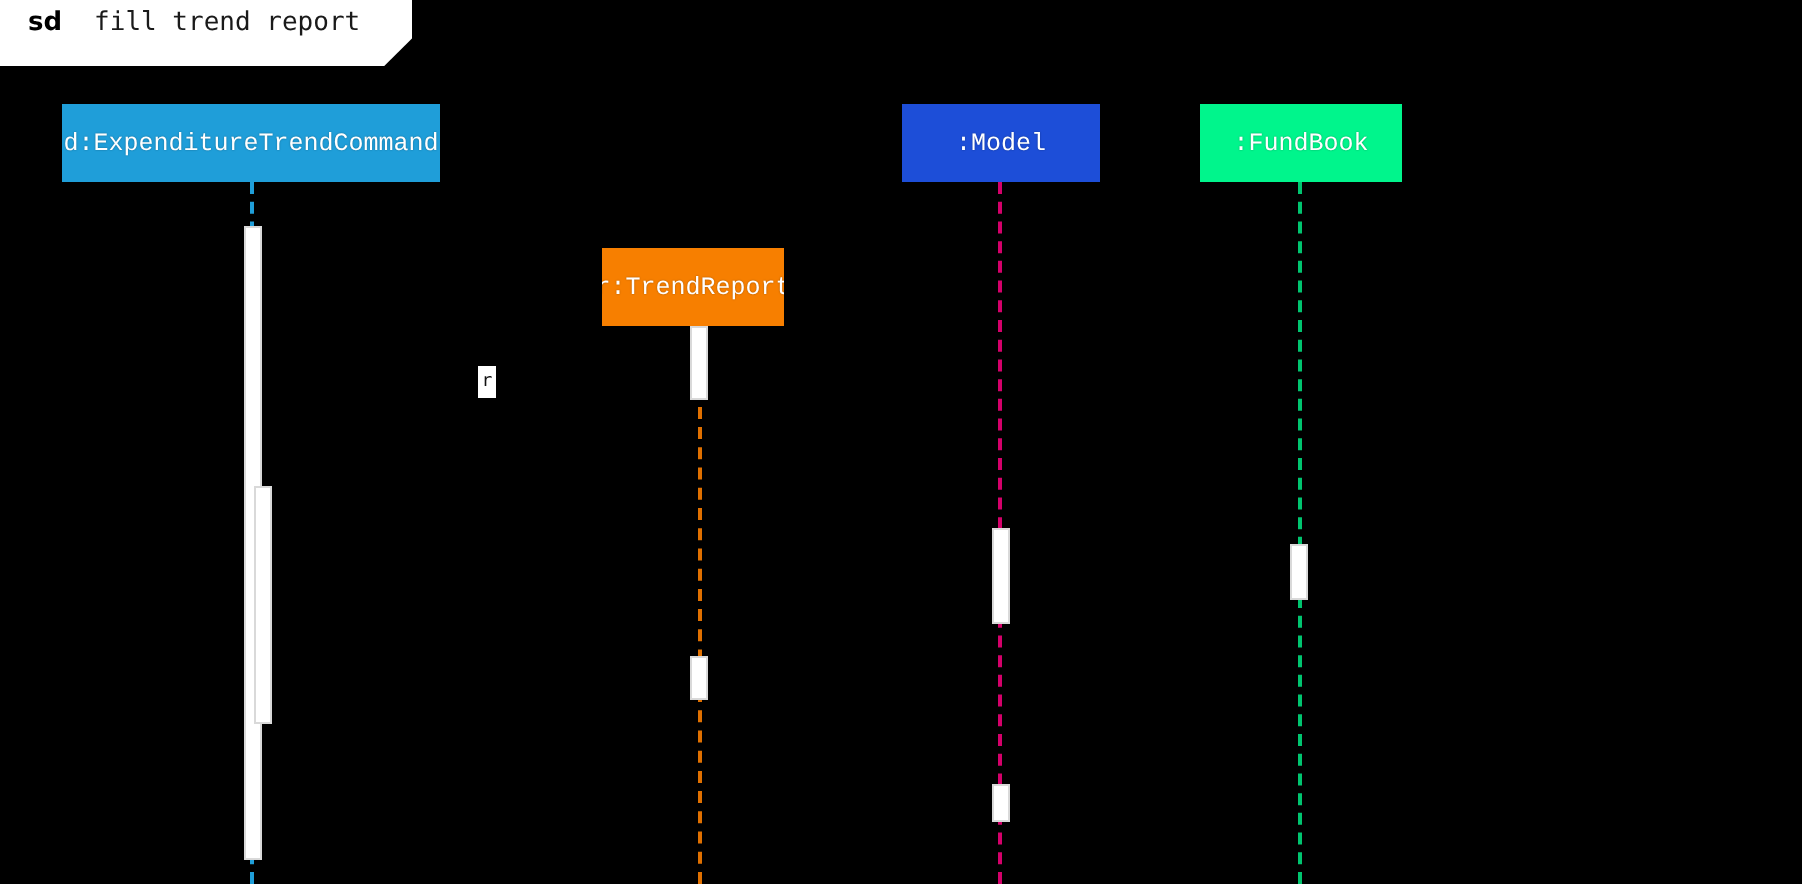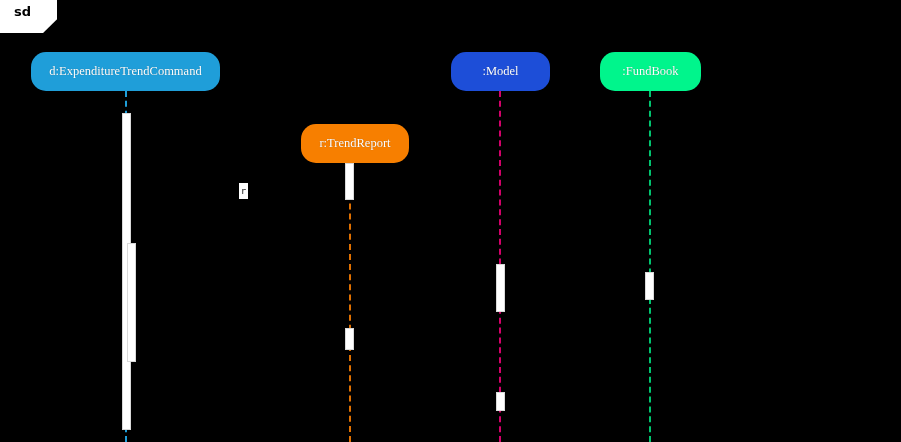--- a/index.html
+++ b/index.html
@@ -43,26 +43,26 @@
     font-family: "DejaVu Sans Mono", monospace;
     font-size: 13px;
     margin-left: 16px;
     white-space: nowrap;
   }
 
   
   .lifeline-head {
     position: absolute;
     box-sizing: border-box;
-    border-radius: 15px;
+    border-radius: 0;
     display: flex;
     align-items: center;
     justify-content: center;
     color: #ffffff;
-    font-family: Liberation Serif, serif;
+    font-family: Liberation Mono, monospace;
     font-size: 12.5px;
     letter-spacing: 0px;
     white-space: nowrap;
     overflow: hidden;
     text-shadow: 0 0 1px rgba(0,0,0,0.35);
   }
 
   
   .lifeline-stem {
     position: absolute;
@@ -94,31 +94,32 @@
     box-sizing: border-box;
   }
 </style>
 </head>
 <body>
 
 <div id="canvas" style="width: 901px; height: 442px; background: rgb(0, 0, 0);">
 
   <div class="frame-tab">
     <span class="frame-tab-kind">sd</span>
+    <span class="frame-tab-name">fill trend report</span>
   </div>
 
   <div id="diagram-body">
       <div class="lifeline-stem" style="left: 125px; top: 91px; height: 351px; border-left-color: rgb(31, 158, 217);"></div>
       <div class="lifeline-stem" style="left: 349px; top: 163px; height: 279px; border-left-color: rgb(224, 112, 0);"></div>
       <div class="lifeline-stem" style="left: 499px; top: 91px; height: 351px; border-left-color: rgb(212, 0, 106);"></div>
       <div class="lifeline-stem" style="left: 649px; top: 91px; height: 351px; border-left-color: rgb(0, 196, 111);"></div>
       <div class="lifeline-head" style="left: 31px; top: 52px; width: 189px; height: 39px; background: rgb(31, 158, 217);">
         <span>d:ExpenditureTrendCommand</span>
       </div>
-      <div class="lifeline-head" style="left: 301px; top: 124px; width: 108px; height: 39px; background: rgb(247, 127, 0);">
+      <div class="lifeline-head" style="left: 301px; top: 124px; width: 91px; height: 39px; background: rgb(247, 127, 0);">
         <span>r:TrendReport</span>
       </div>
       <div class="lifeline-head" style="left: 451px; top: 52px; width: 99px; height: 39px; background: #1d4ed8;">
         <span>:Model</span>
       </div>
       <div class="lifeline-head" style="left: 600px; top: 52px; width: 101px; height: 39px; background: rgb(0, 245, 140); text-align: right;">
         <span>:FundBook</span>
       </div>
       <div class="activation" style="left: 122px; top: 113px; width: 9px; height: 317px;"></div>
       <div class="activation" style="left: 127px; top: 243px; width: 9px; height: 119px;"></div>

